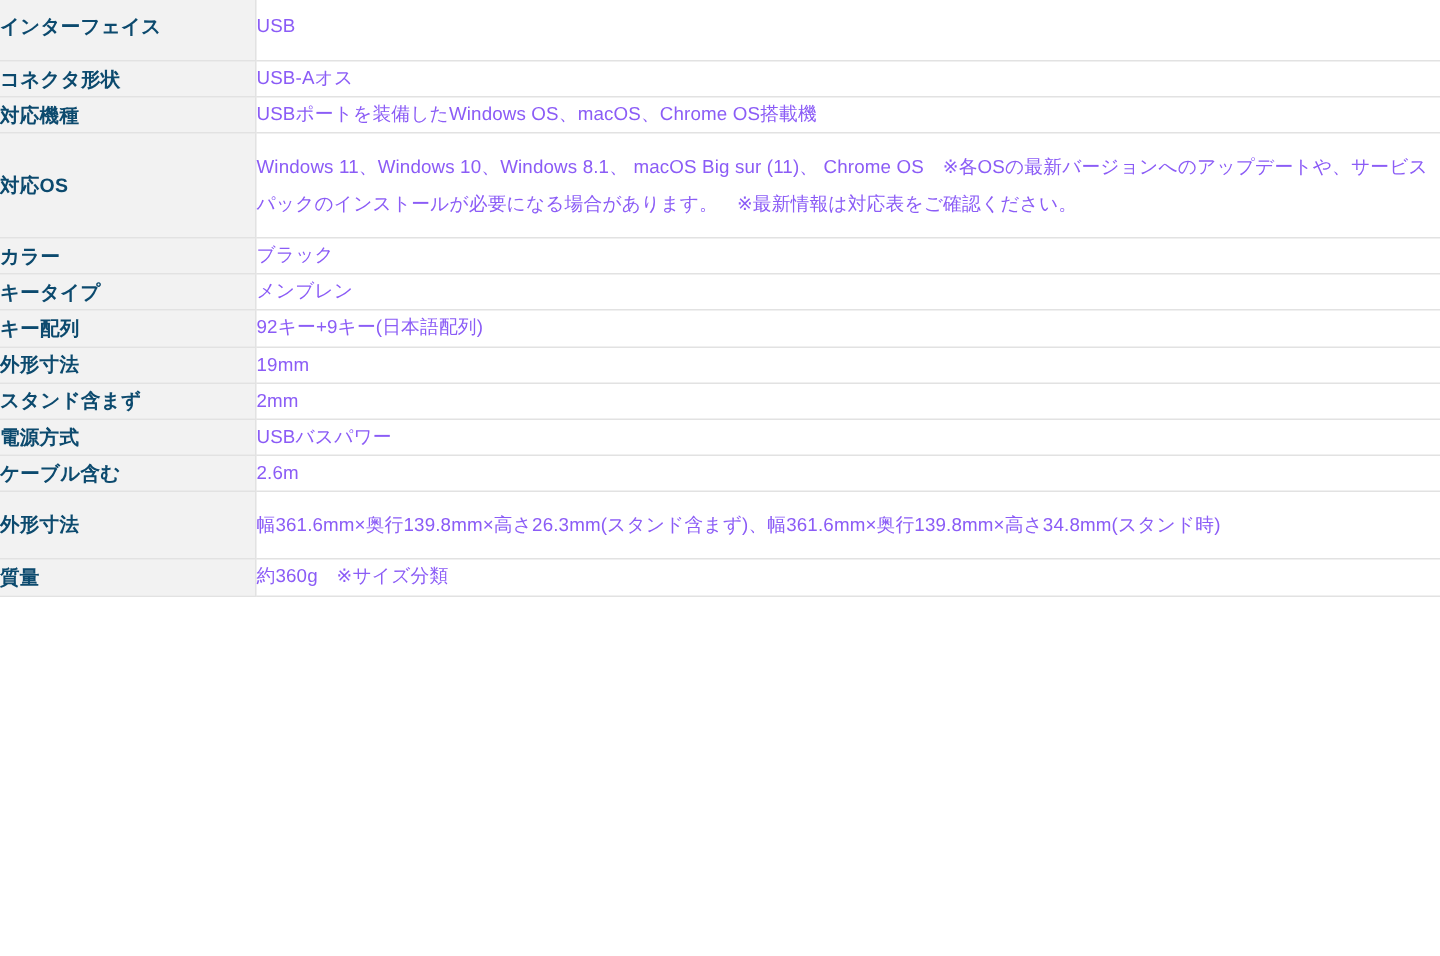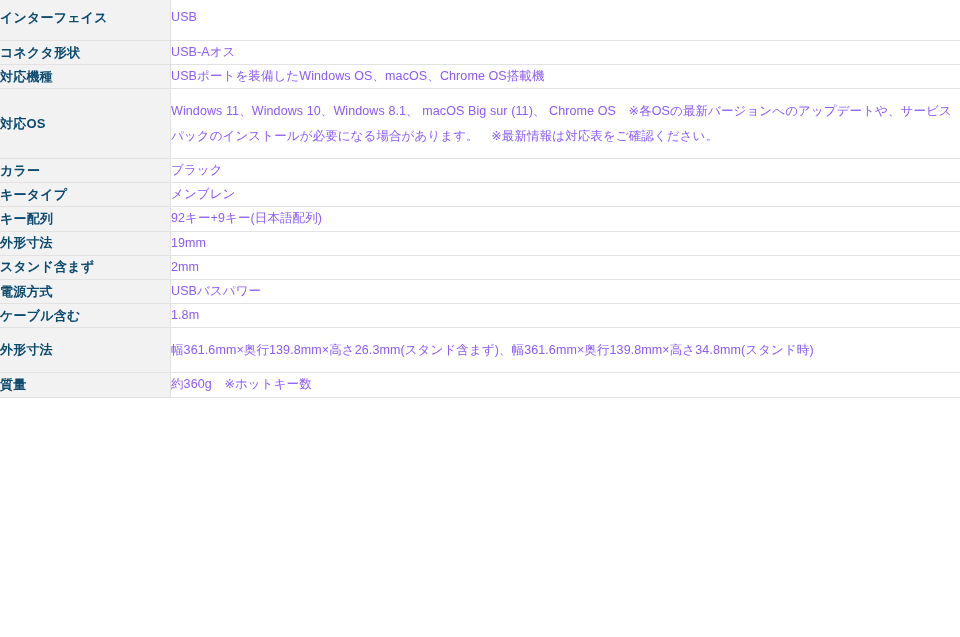--- a/index.html
+++ b/index.html
@@ -109,24 +109,24 @@
       <tr>
         <th class="spec-label">スタンド含まず</th>
         <td class="spec-value">2mm</td>
       </tr>
       <tr>
         <th class="spec-label">電源方式</th>
         <td class="spec-value">USBバスパワー</td>
       </tr>
       <tr>
         <th class="spec-label">ケーブル含む</th>
-        <td class="spec-value">1.8m</td>
+        <td class="spec-value">2.6m</td>
       </tr>
       <tr class="row-tall">
         <th class="spec-label">外形寸法</th>
         <td class="spec-value">幅361.6mm×奥行139.8mm×高さ26.3mm(スタンド含まず)、幅361.6mm×奥行139.8mm×高さ34.8mm(スタンド時)</td>
       </tr>
       <tr>
         <th class="spec-label">質量</th>
-        <td class="spec-value">約360g　※ホットキー数</td>
+        <td class="spec-value">約360g　※サイズ分類</td>
       </tr>
     </tbody>
 </table>
 
 </body></html>

